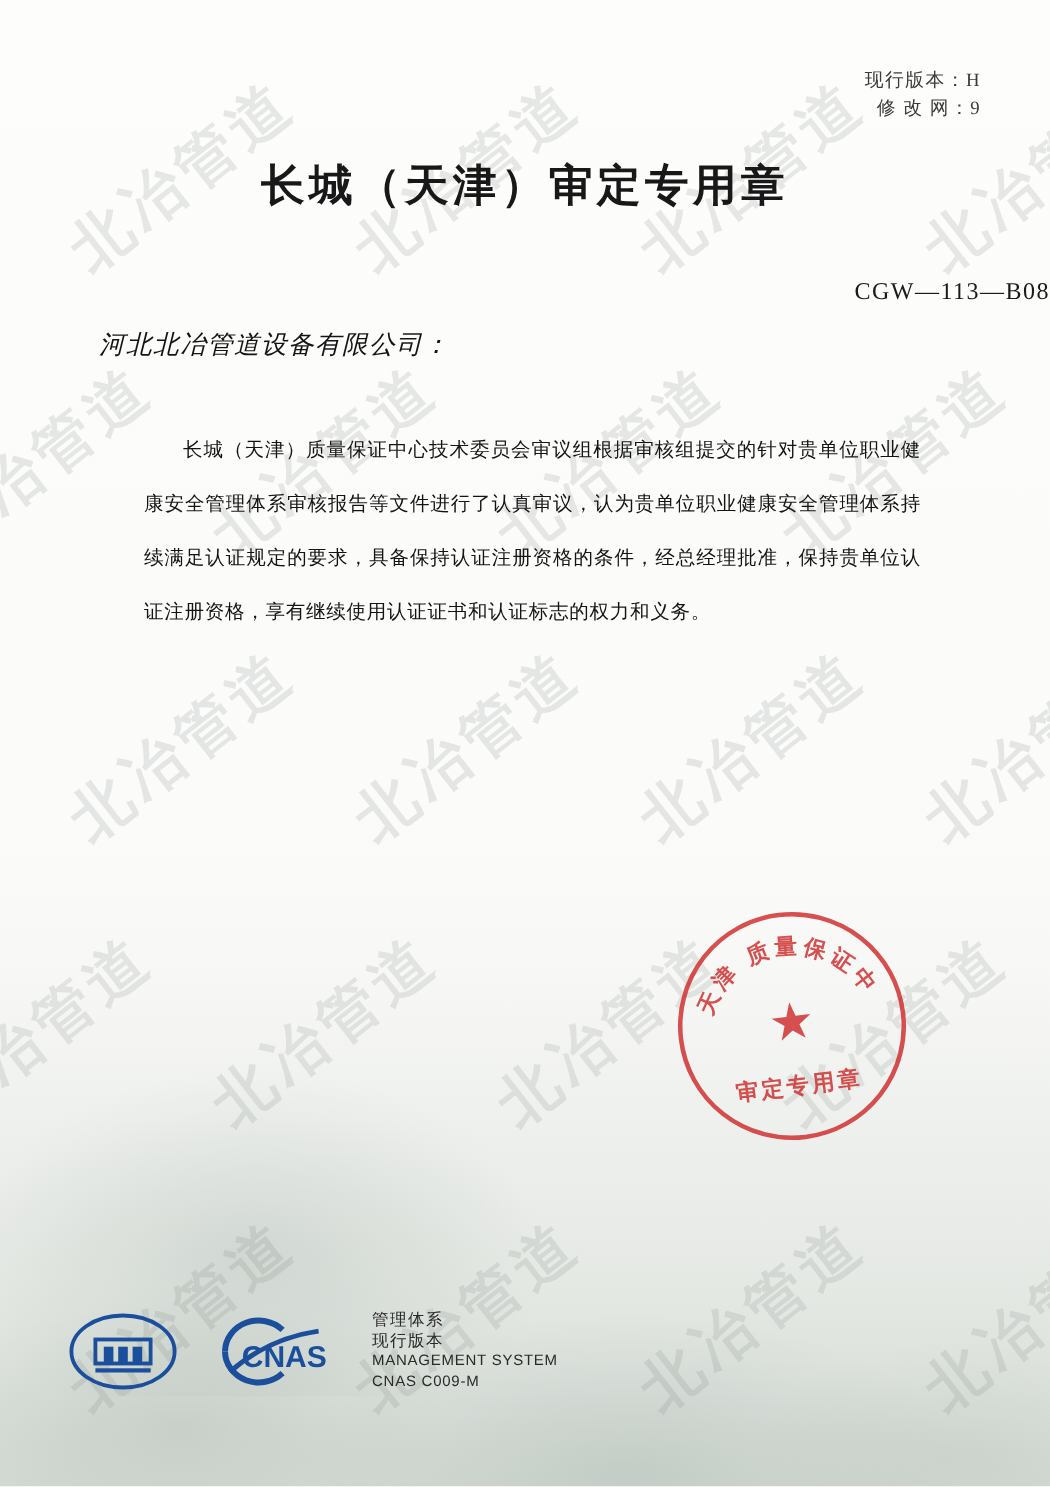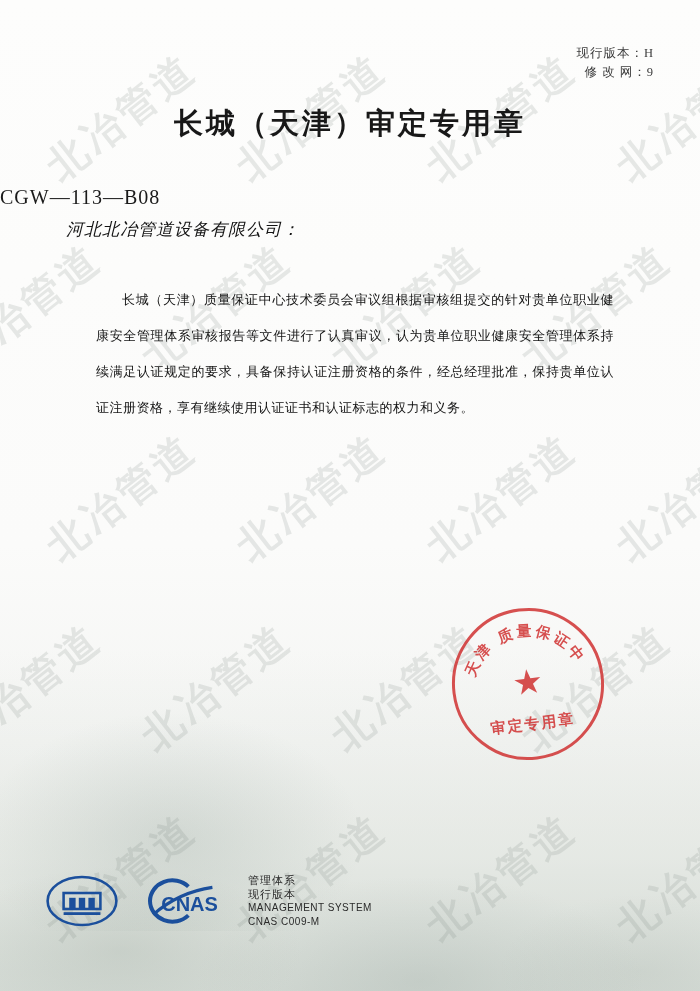--- a/index.html
+++ b/index.html
@@ -99,22 +99,22 @@
     font-size: 21px;
     font-weight: 700;
     letter-spacing: 2px;
     color: #1a1a1a;
   }
   .title-code {
     position: absolute;
     left: 0;
     right: 0;
     top: 186px;
-    text-align: left;
-    font-size: 20px;
+    text-align: right;
+    font-size: 16px;
     letter-spacing: 1px;
     color: #1a1a1a;
   }
 
   
   .addressee {
     position: absolute;
     left: 66px;
     top: 218px;
     font-size: 17px;

